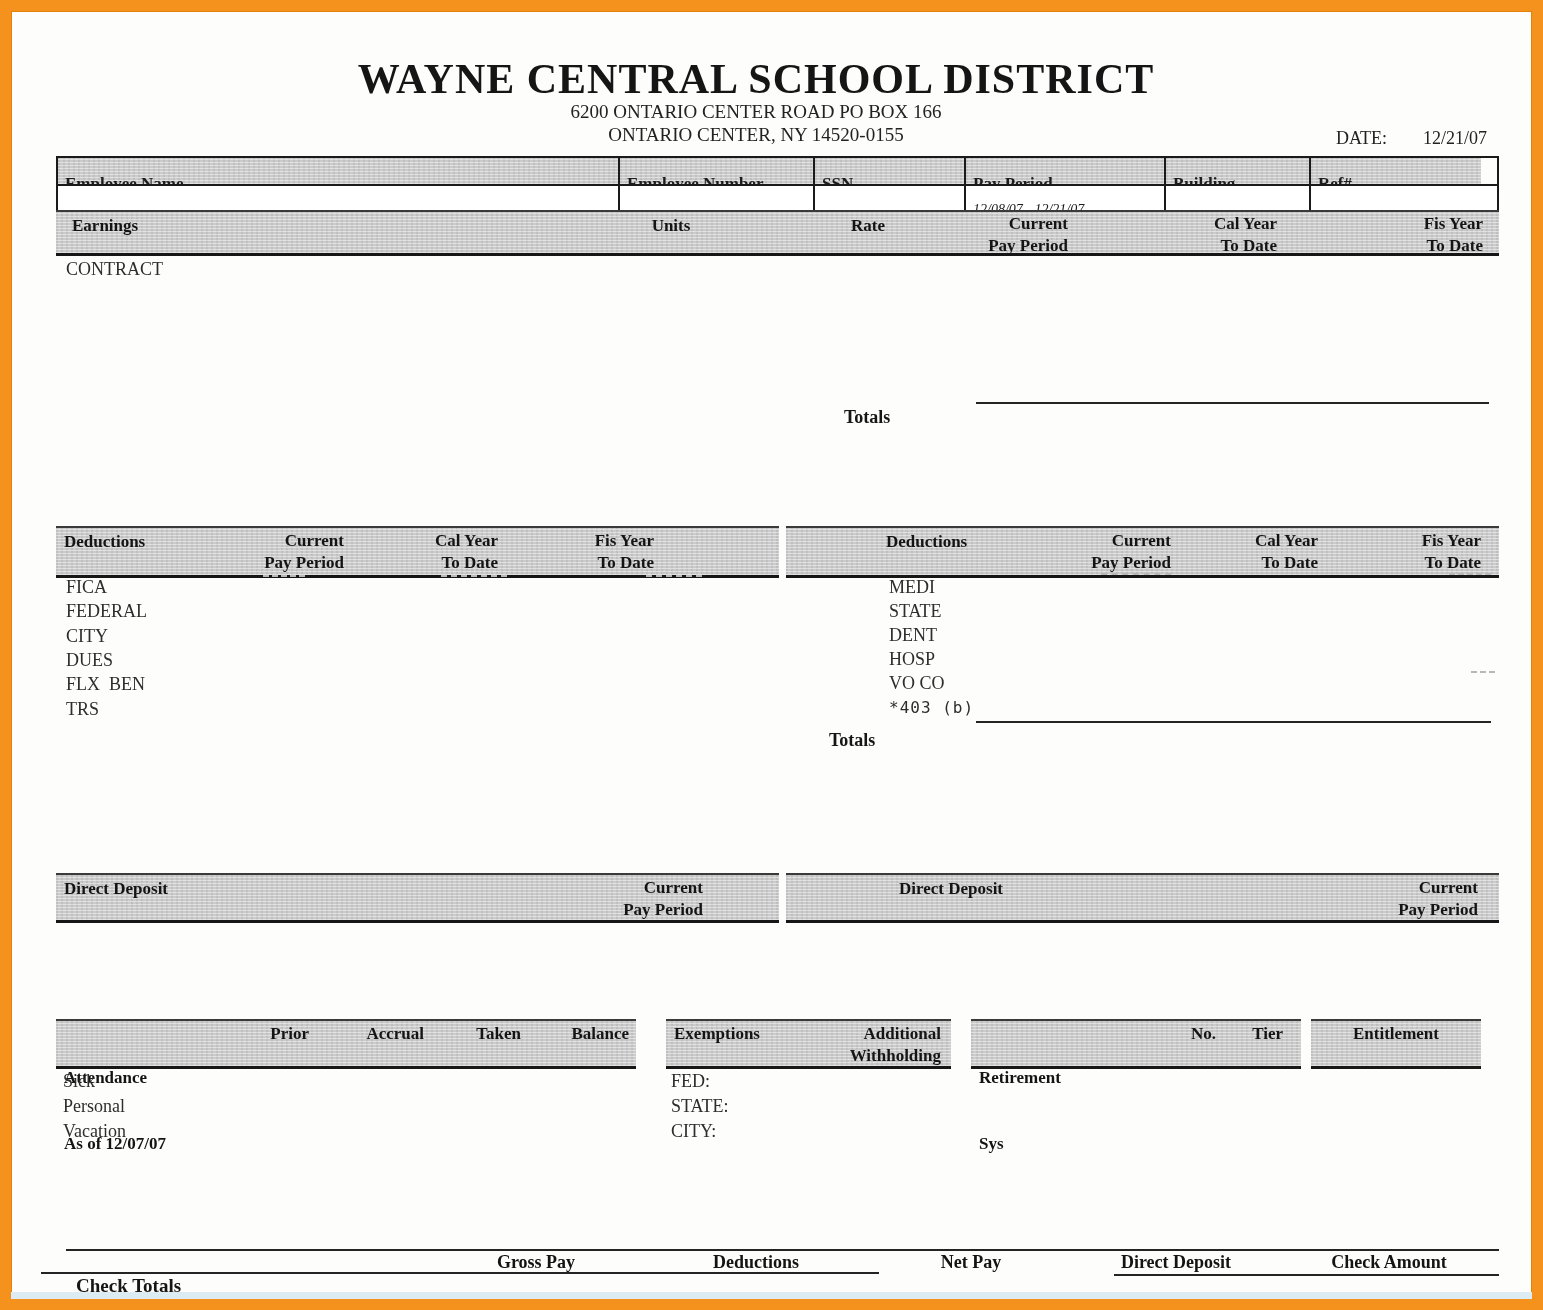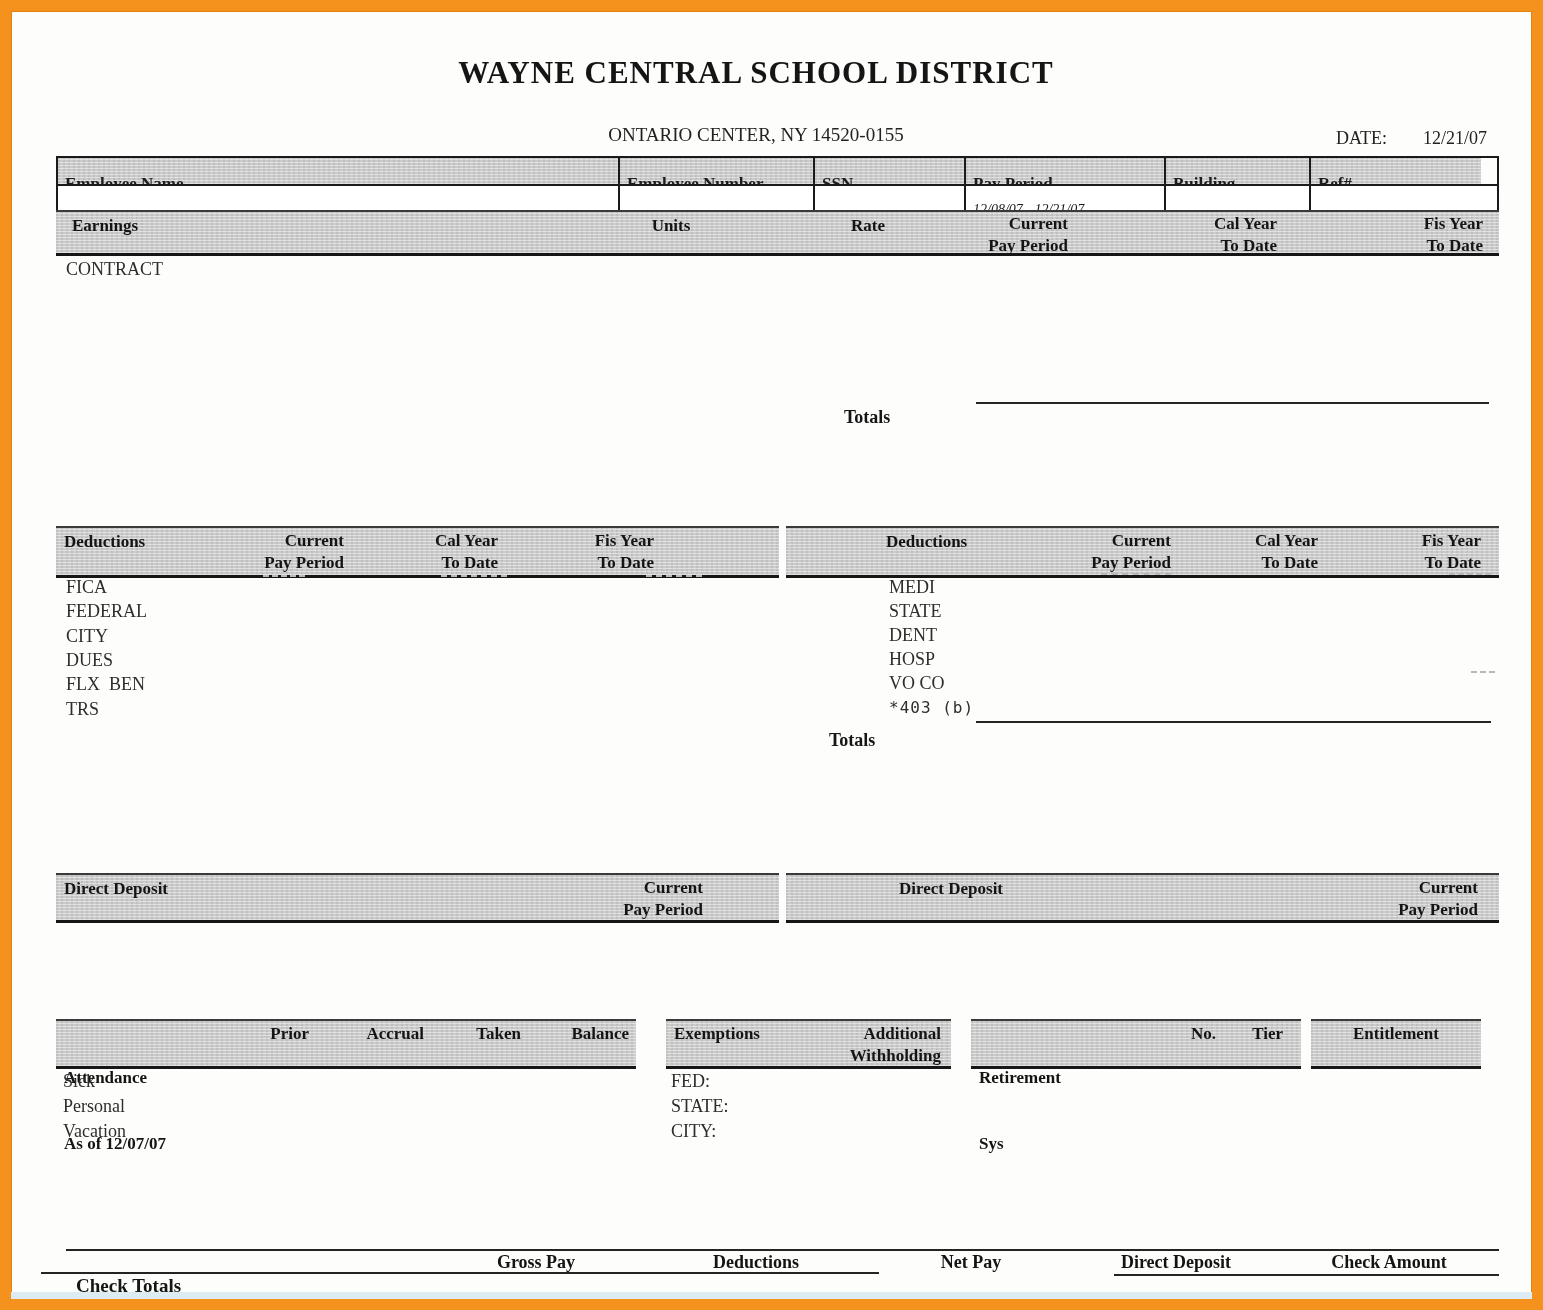--- a/index.html
+++ b/index.html
@@ -4,21 +4,21 @@
 <style>
   html,body { margin:0; padding:0; background:#ffffff; }
   .canvas {
     position:relative; width:1543px; height:1310px; box-sizing:border-box;
     background:#fdfdfc; border:11px solid #F5921E;
     box-shadow: inset 0 0 0 1px #e2820a;
     font-family:"Liberation Serif", serif; color:#1c1c1c; overflow:hidden;
   }
   .abs { position:absolute; }
   .center { text-align:center; }
-  .title { font-size:31px; font-weight:bold; letter-spacing:1px; color:#151515; }
+  .title { font-size:42px; font-weight:bold; letter-spacing:1px; color:#151515; }
   .addr { font-size:19px; color:#222; }
   .datefield { font-size:18px; color:#222; }
 
   .graybar {
     position:absolute; box-sizing:border-box;
     background-color:#cbcbcb;
     background-image:
       repeating-linear-gradient(0deg, rgba(255,255,255,.45) 0 1px, transparent 1px 3px),
       repeating-linear-gradient(90deg, rgba(110,110,110,.13) 0 2px, transparent 2px 5px);
     border-top:2px solid #3a3a3a;
@@ -48,20 +48,21 @@
   .faint { position:absolute; border-top:2px dashed #b9b9b9; height:0; }
   .footlab { position:absolute; font-weight:bold; font-size:18px; color:#141414; text-align:center; }
   .bluestrip { position:absolute; left:0; right:0; bottom:0; height:7px; background:#dcecf2; }
 </style>
 </head>
 <body>
 
 <div class="canvas">
 
   <div class="abs title center" style="left:120px; top:44px; width:1250px;">WAYNE CENTRAL SCHOOL DISTRICT</div>
+  <div class="abs addr center" style="left:120px; top:90px; width:1250px;">6200 ONTARIO CENTER ROAD PO BOX 166</div>
   <div class="abs addr center" style="left:120px; top:113px; width:1250px;">ONTARIO CENTER, NY 14520-0155</div>
   <div class="abs datefield" style="left:1325px; top:117px;">DATE:</div>
   <div class="abs datefield" style="left:1412px; top:117px;">12/21/07</div>
 
   <div class="emp-table">
     <div class="emp-row hdr">
       <div class="emp-cell w1">Employee Name</div>
       <div class="emp-cell w2">Employee Number</div>
       <div class="emp-cell w3">SSN</div>
       <div class="emp-cell w4">Pay Period</div>

